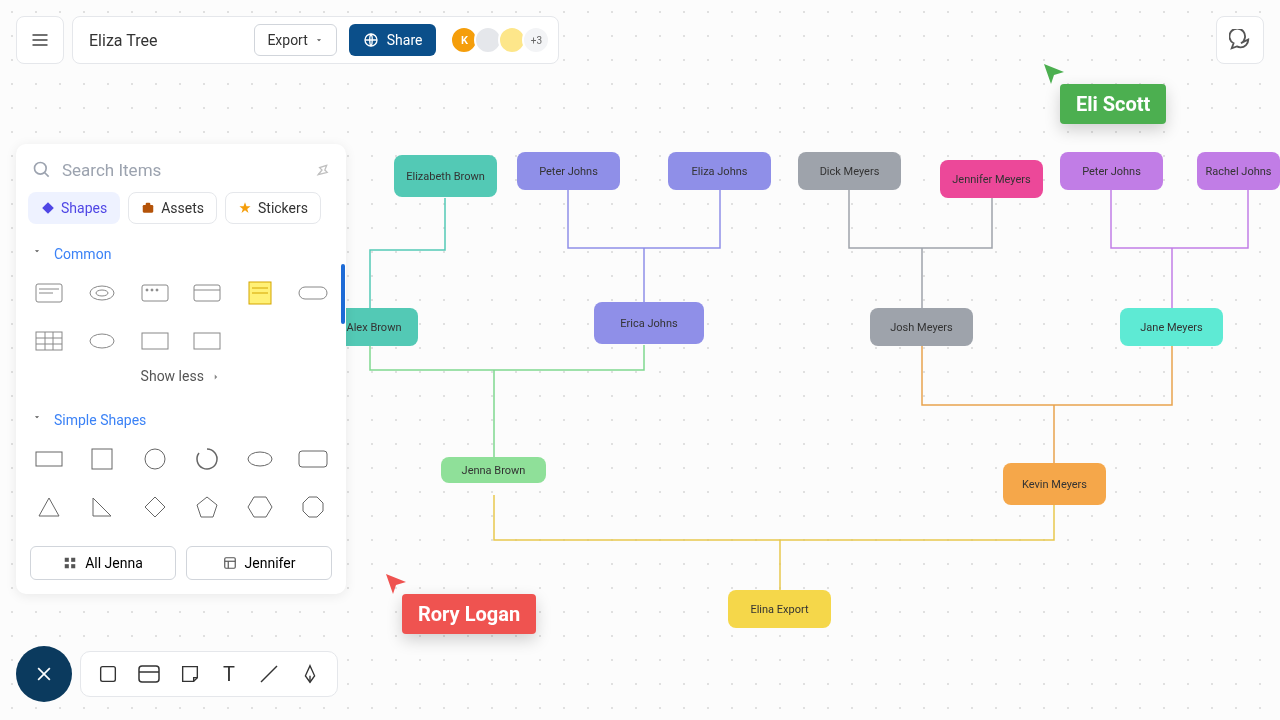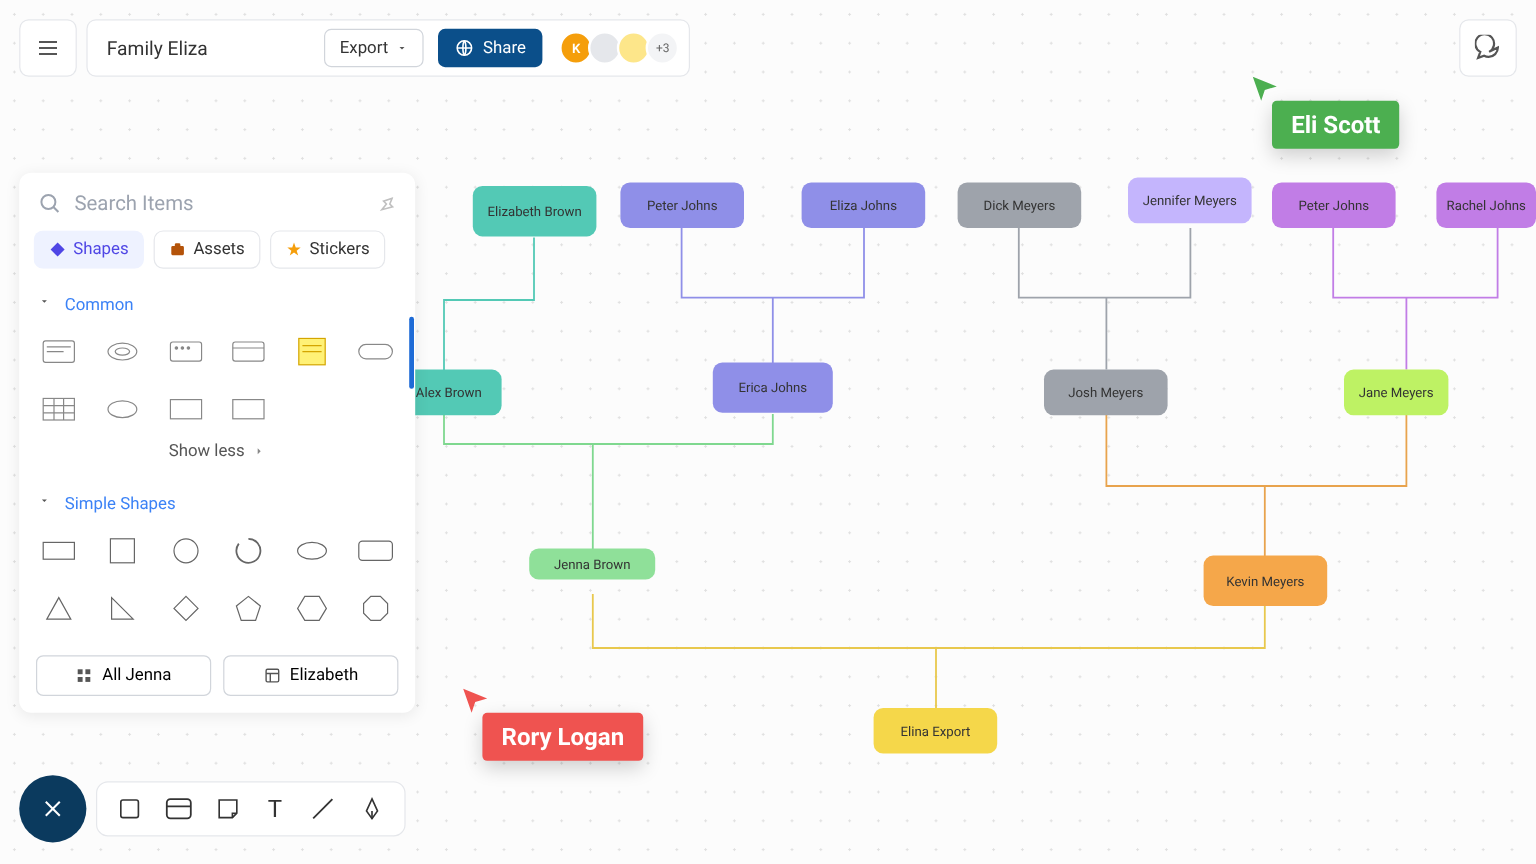--- a/index.html
+++ b/index.html
@@ -64,27 +64,27 @@
 
   <path d="M922 345 L922 405 L1172 405 L1172 345 M1054 405 L1054 465" stroke="#e8a34d" fill="none" stroke-width="1.5"></path>
 
   <path d="M494 495 L494 540 L1054 540 L1054 505 M780 540 L780 595" stroke="#e8c84d" fill="none" stroke-width="1.5"></path>
 </svg>
 
 <div class="node" style="left:394px;top:155px;width:103px;height:42px;background:#53c9b5;color:#333">Elizabeth Brown</div>
 <div class="node" style="left:517px;top:152px;width:103px;height:38px;background:#8f8fe8;color:#333">Peter Johns</div>
 <div class="node" style="left:668px;top:152px;width:103px;height:38px;background:#8f8fe8;color:#333">Eliza Johns</div>
 <div class="node" style="left:798px;top:152px;width:103px;height:38px;background:#9ea3ab;color:#333">Dick Meyers</div>
-<div class="node" style="left:940px;top:148px;width:103px;height:38px;background:#c4b5fd;color:#333">Jennifer Meyers</div>
+<div class="node" style="left:940px;top:160px;width:103px;height:38px;background:#ec4899;color:#333">Jennifer Meyers</div>
 <div class="node" style="left:1060px;top:152px;width:103px;height:38px;background:#c17de6;color:#333">Peter Johns</div>
 <div class="node" style="left:1197px;top:152px;width:83px;height:38px;background:#c17de6;color:#333">Rachel Johns</div>
 <div class="node" style="left:330px;top:308px;width:88px;height:38px;background:#53c9b5;color:#333">Alex Brown</div>
-<div class="node" style="left:594px;top:302px;width:100px;height:42px;background:#8f8fe8;color:#333">Erica Johns</div>
+<div class="node" style="left:594px;top:302px;width:110px;height:42px;background:#8f8fe8;color:#333">Erica Johns</div>
 <div class="node" style="left:870px;top:308px;width:103px;height:38px;background:#9ea3ab;color:#333">Josh Meyers</div>
-<div class="node" style="left:1120px;top:308px;width:87px;height:38px;background:#bef264;color:#333">Jane Meyers</div>
+<div class="node" style="left:1120px;top:308px;width:103px;height:38px;background:#5eead4;color:#333">Jane Meyers</div>
 <div class="node" style="left:441px;top:457px;width:105px;height:26px;background:#8fe099;color:#333">Jenna Brown</div>
 <div class="node" style="left:1003px;top:463px;width:103px;height:42px;background:#f5a74a;color:#333">Kevin Meyers</div>
 <div class="node" style="left:728px;top:590px;width:103px;height:38px;background:#f5d74a;color:#333">Elina Export</div>
 
 <div class="cursor-tag" style="left:1042px;top:62px">
   <svg width="24" height="24" viewBox="0 0 24 24">
       <path d="M2 2 L22 10 L12 13 L9 22 Z" fill="#4caf50"></path>
     </svg>
   <div class="tag-label tag-green" style="margin-left:18px;margin-top:-6px">Eli Scott</div>
 </div>
@@ -97,21 +97,21 @@
 
 <div class="topbar">
   <div class="icon-btn">
     <svg width="20" height="20" viewBox="0 0 24 24" fill="none" stroke="#555" stroke-width="2">
         <line x1="3" y1="6" x2="21" y2="6"></line>
         <line x1="3" y1="12" x2="21" y2="12"></line>
         <line x1="3" y1="18" x2="21" y2="18"></line>
       </svg>
   </div>
   <div class="titlebar">
-    <span class="title">Family Eliza</span>
+    <span class="title">Eliza Tree</span>
     <button class="export-btn">
       <span>Export</span>
       <svg width="10" height="10" viewBox="0 0 24 24" fill="#555">
           <path d="M7 10l5 5 5-5z"></path>
         </svg>
     </button>
     <button class="share-btn">
       <svg width="16" height="16" viewBox="0 0 24 24" fill="none" stroke="#fff" stroke-width="2">
           <circle cx="12" cy="12" r="9"></circle>
           <path d="M3 12h18M12 3c2.5 3 2.5 15 0 18M12 3c-2.5 3-2.5 15 0 18"></path>
@@ -324,21 +324,21 @@
           <rect x="14" y="14" width="7" height="7"></rect>
         </svg>
       <span>All Jenna</span>
     </button>
     <button class="action-btn">
       <svg width="14" height="14" viewBox="0 0 24 24" fill="none" stroke="#555" stroke-width="2">
           <rect x="3" y="3" width="18" height="18" rx="2"></rect>
           <line x1="3" y1="9" x2="21" y2="9"></line>
           <line x1="9" y1="9" x2="9" y2="21"></line>
         </svg>
-      <span>Elizabeth</span>
+      <span>Jennifer</span>
     </button>
   </div>
 </div>
 
 <div class="bottombar">
   <div class="close-btn">
     <svg width="20" height="20" viewBox="0 0 24 24" fill="none" stroke="#fff" stroke-width="2">
         <line x1="5" y1="5" x2="19" y2="19"></line>
         <line x1="19" y1="5" x2="5" y2="19"></line>
       </svg>

